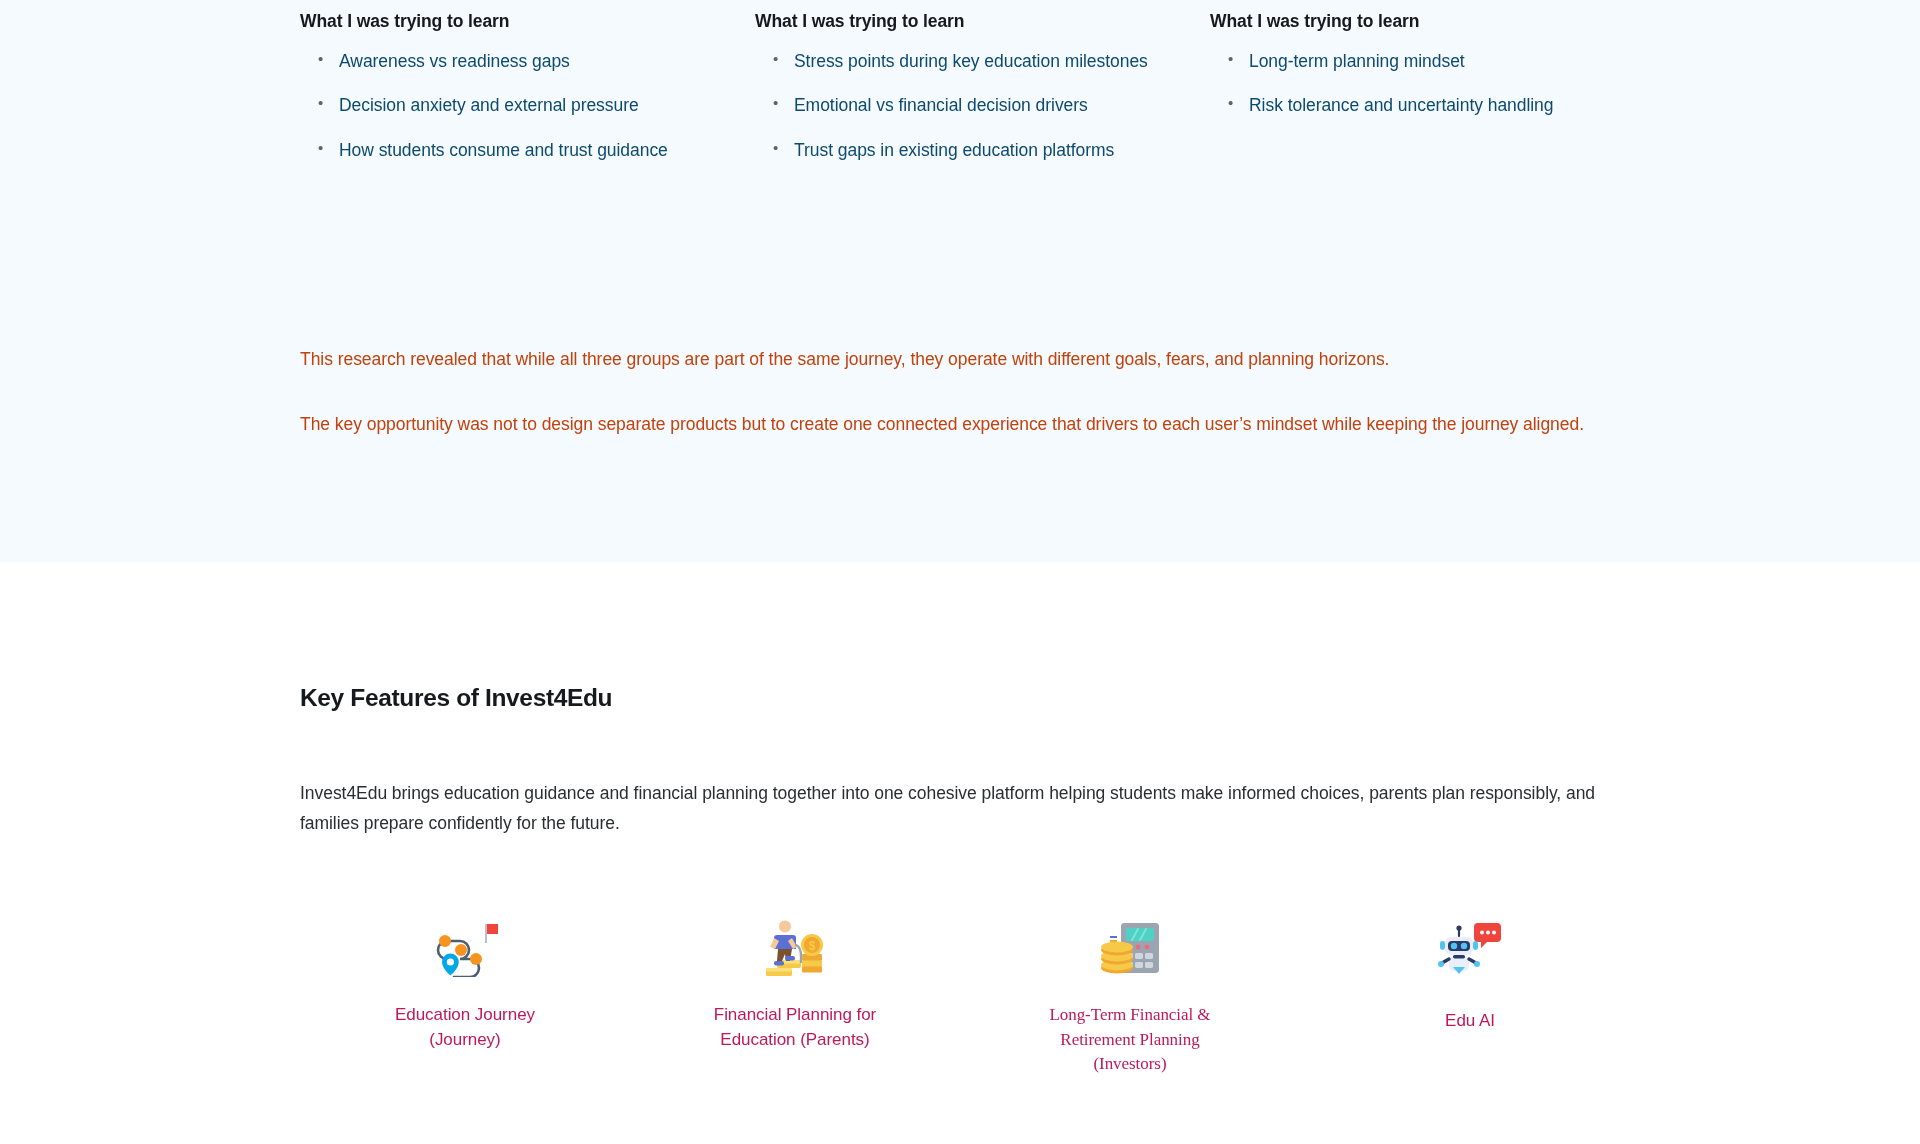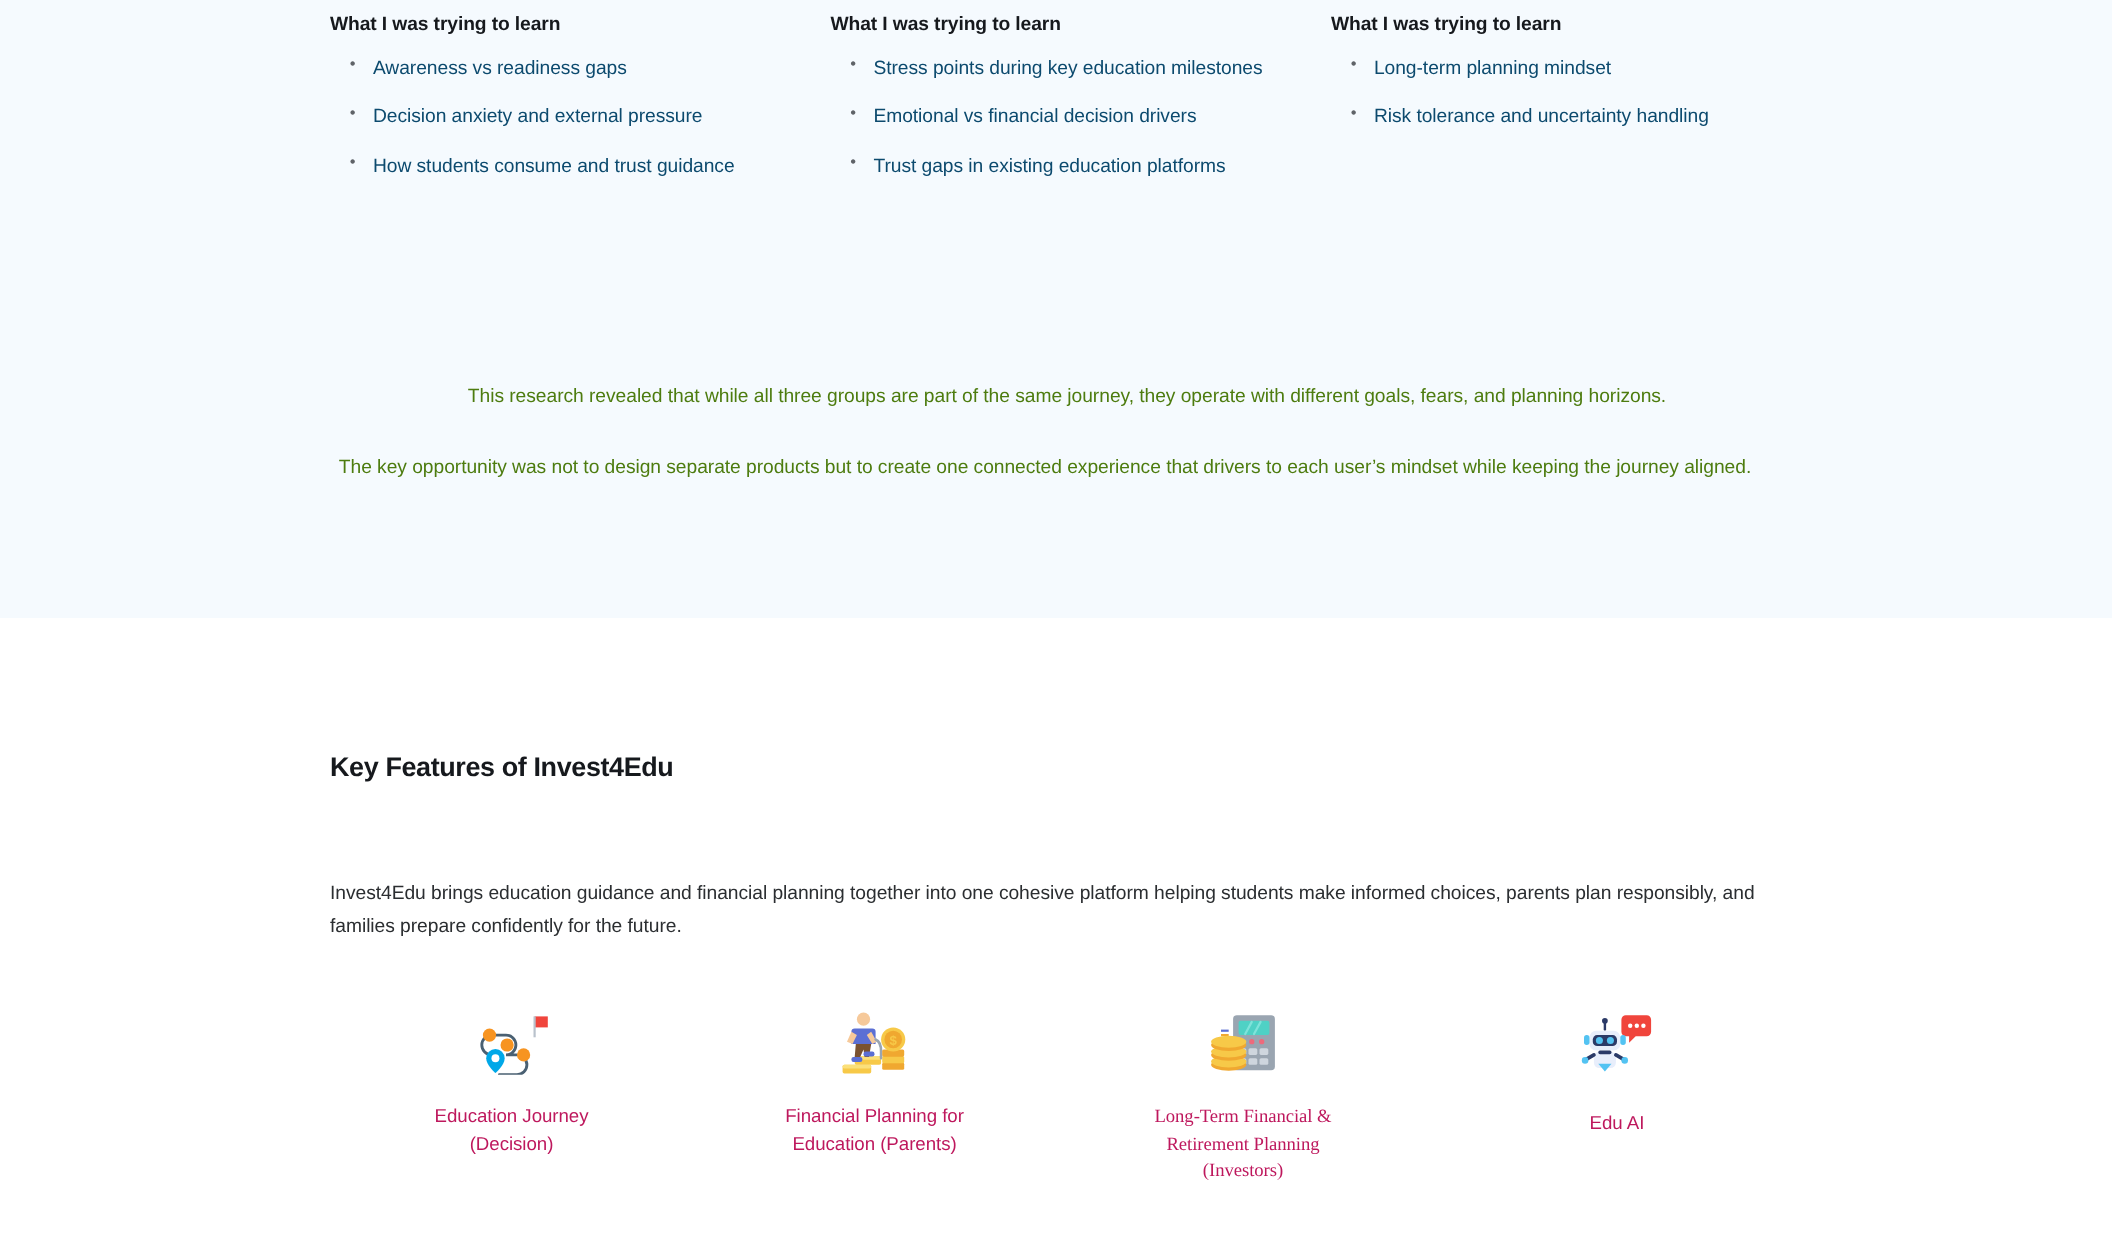--- a/index.html
+++ b/index.html
@@ -85,23 +85,22 @@
   .research-summary {
     position: absolute;
     top: 345px;
     left: 300px;
     width: 1340px;
   }
 
   .research-summary p {
     font-size: 17.5px;
     line-height: 1.62;
-    color: #4d7c0f;
+    color: #c2410c;
     letter-spacing: -0.05px;
-    text-align: center;
   }
 
   .research-summary p.second {
     margin-top: 37px;
     width: 1300px;
   }
 
   
   .features-section {
     position: absolute;
@@ -117,21 +116,21 @@
     top: 122px;
     left: 300px;
     font-size: 24.5px;
     font-weight: 700;
     letter-spacing: -0.35px;
     color: #16191d;
   }
 
   .features-intro {
     position: absolute;
-    top: 234px;
+    top: 216px;
     left: 300px;
     width: 1330px;
     font-size: 17.5px;
     line-height: 1.72;
     color: #2b2e31;
     letter-spacing: -0.05px;
   }
 
   .feature-grid {
     position: absolute;
@@ -228,21 +227,21 @@
             <circle cx="31" cy="31" r="6" fill="#f79421"></circle>
             <circle cx="46" cy="40" r="6" fill="#f79421"></circle>
             <rect x="56" y="5" width="12" height="10" fill="#f0453c"></rect>
             <rect x="55" y="5" width="2" height="19" fill="#b9c2cc"></rect>
             <path d="M12 43 a8.4 8.4 0 0 1 16.8 0 c0 6.6 -8.4 13.4 -8.4 13.4 S12 49.6 12 43z" fill="#00a8e8"></path>
             <circle cx="20.4" cy="43" r="3.6" fill="#ffffff"></circle>
           </svg>
         </div>
         <div class="feature-label">
           <span>Education Journey</span><br>
-          <span>(Decision)</span>
+          <span>(Journey)</span>
         </div>
       </div>
 
       <div class="feature-card f2">
         <div class="feature-icon">
           <svg width="62" height="60" viewBox="0 0 62 60" xmlns="http://www.w3.org/2000/svg">
             <rect x="2" y="50" width="26" height="8" rx="1.6" fill="#f7c948"></rect>
             <rect x="2" y="50" width="26" height="3.4" rx="1.6" fill="#fbe07a"></rect>
             <rect x="13" y="42" width="24" height="8" rx="1.6" fill="#f7c948"></rect>
             <rect x="13" y="42" width="24" height="3.4" rx="1.6" fill="#fbe07a"></rect>

